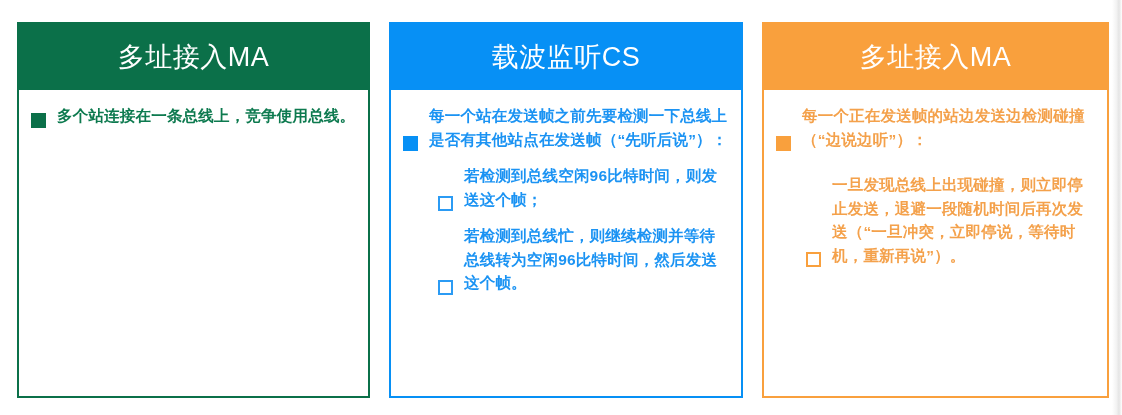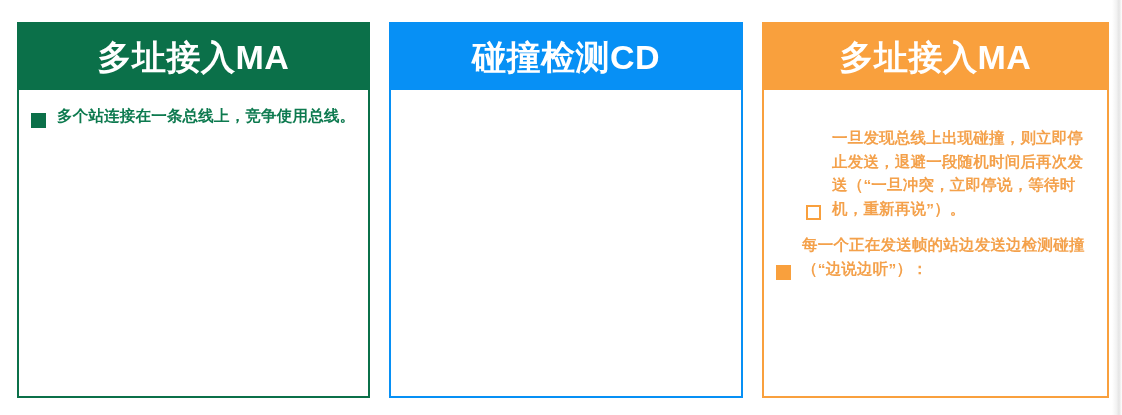--- a/index.html
+++ b/index.html
@@ -47,22 +47,22 @@
     display: flex;
     align-items: center;
     justify-content: center;
   }
   .card.green  .card-header { background: #0b7049; }
   .card.blue   .card-header { background: #0790f5; }
   .card.orange .card-header { background: #f9a03d; }
 
   .card-title {
     color: #ffffff;
-    font-size: 34px;
-    font-weight: bold;
+    font-size: 27px;
+    font-weight: normal;
     letter-spacing: 0.5px;
     line-height: 1;
     white-space: nowrap;
   }
 
   .card-body {
     flex: 1 1 auto;
     padding: 14px 12px 10px 12px;
     box-sizing: border-box;
   }
@@ -112,34 +112,48 @@
     <div class="card-body">
       <div class="bullet-row lvl1">
         <span class="marker filled green"></span>
         <span class="bullet-text">多个站连接在一条总线上，竞争使用总线。</span>
       </div>
     </div>
   </div>
 
   <div class="card blue">
     <div class="card-header">
-      <div class="card-title">碰撞检测CD</div>
+      <div class="card-title">载波监听CS</div>
+    </div>
+    <div class="card-body">
+      <div class="bullet-row lvl1">
+        <span class="marker filled blue"></span>
+        <span class="bullet-text">每一个站在发送帧之前先要检测一下总线上是否有其他站点在发送帧（“先听后说”）：</span>
+      </div>
+      <div class="bullet-row lvl2">
+        <span class="marker hollow blue"></span>
+        <span class="bullet-text">若检测到总线空闲96比特时间，则发送这个帧；</span>
+      </div>
+      <div class="bullet-row lvl2">
+        <span class="marker hollow blue"></span>
+        <span class="bullet-text">若检测到总线忙，则继续检测并等待总线转为空闲96比特时间，然后发送这个帧。</span>
+      </div>
     </div>
   </div>
 
   <div class="card orange">
     <div class="card-header">
       <div class="card-title">多址接入MA</div>
     </div>
     <div class="card-body">
+      <div class="bullet-row lvl1">
+        <span class="marker filled orange"></span>
+        <span class="bullet-text">每一个正在发送帧的站边发送边检测碰撞（“边说边听”）：</span>
+      </div>
       <div class="bullet-row lvl2">
         <span class="marker hollow orange"></span>
         <span class="bullet-text">一旦发现总线上出现碰撞，则立即停止发送，退避一段随机时间后再次发送（“一旦冲突，立即停说，等待时机，重新再说”）。</span>
-      </div>
-      <div class="bullet-row lvl1">
-        <span class="marker filled orange"></span>
-        <span class="bullet-text">每一个正在发送帧的站边发送边检测碰撞（“边说边听”）：</span>
       </div>
     </div>
   </div>
 
   <div id="page-edge"></div>
 </div>
 
 </body></html>

